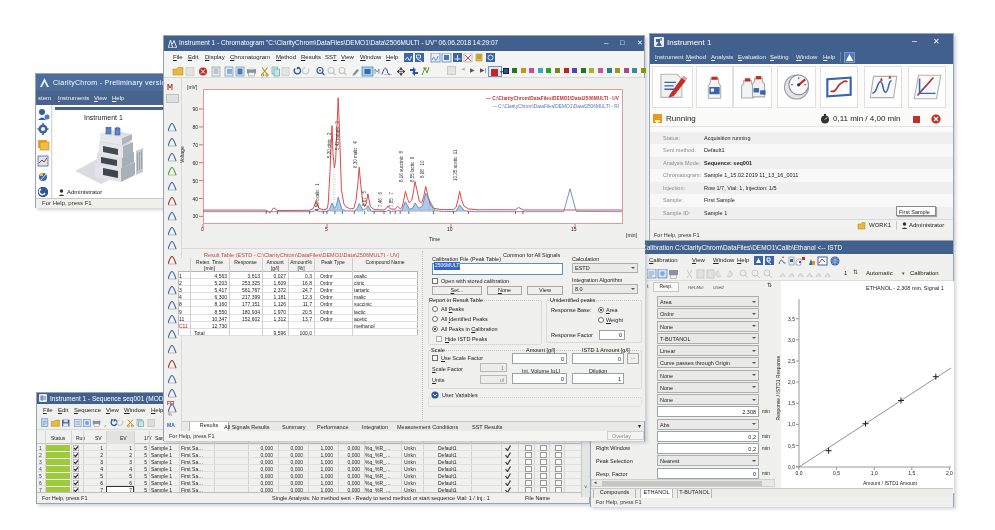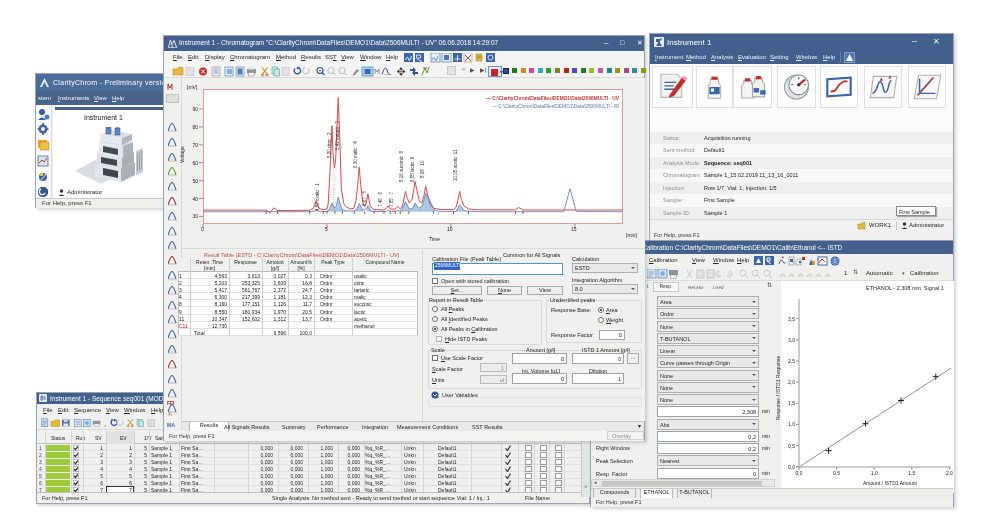--- a/index.html
+++ b/index.html
@@ -417,20 +417,37 @@
             <path d="M7 6 l-3 20 h22 l3 -20z" fill="#f8f8f8" stroke="#b0b0b0"></path>
             <path d="M6 22 q3 -1 4.5 -6 q1.5 -5 3 -5 q1.5 0 2.5 5 q1 5 2.5 5 q1.5 0 3 -7 q1 -4 2.5 -4" stroke="#3a65a8" stroke-width="1.4" fill="none"></path>
             <path d="M13 10 l1.5 -3 1.5 3z M21 8 l1.5 -3 1.5 3z" fill="#c03028"></path>
           </svg></div>
         <div class="abs" style="left:258px;top:2px;width:38px;height:42px;background:#fff;border:1px solid #e0e0e0"><svg width="34" height="38" viewBox="0 0 32 32" style="margin:1px">
             <path d="M8 5 l-4 22 h21 l4 -22z" fill="#f8f8f8" stroke="#b0b0b0"></path>
             <path d="M7 24 L22 7" stroke="#c03028" stroke-width="1.6"></path>
             <path d="M8 22 h16 M9 22 V8" stroke="#3a65a8" stroke-width="1.4"></path>
             <path d="M11 19 l2 -2 M14 16 l2 -2 M17 13 l2 -2" stroke="#3a65a8" stroke-width="1"></path>
           </svg></div>
+ </div>
+ <div class="abs" style="top:77px;height:16px;width:100%;background:#fbfbf9;border-bottom:1px solid #e4e4e4">
+   <div class="abs" style="left:3px;top:3px;width:9px;height:9px;background:#e89a18"><svg width="9" height="9" viewBox="0 0 9 9">
+            <path d="M2 2 h5 M4 2 v5" stroke="#fff" stroke-width="1.4"></path>
+          </svg></div>
+   <span class="abs t8" style="left:16px;top:3px;color:#222">Running</span>
+   <svg class="abs" style="left:170px;top:3px" width="10" height="10" viewBox="0 0 10 10">
+          <circle cx="5" cy="5.5" r="4" fill="#333"></circle>
+          <rect x="4" y="0" width="2" height="2" fill="#333"></rect>
+          <path d="M5 5.5 L7 3.5" stroke="#fff" stroke-width="1"></path>
+        </svg>
+   <span class="abs t8" style="left:183px;top:3px;color:#222">0,11 min / 4,00 min</span>
+   <div class="abs" style="left:263px;top:5px;width:7px;height:7px;background:#c2302a"></div>
+   <svg class="abs" style="left:281px;top:3px" width="10" height="10" viewBox="0 0 10 10">
+          <circle cx="5" cy="5" r="4.6" fill="#c2302a"></circle>
+          <path d="M3 3 l4 4 M7 3 l-4 4" stroke="#fff" stroke-width="1.2"></path>
+        </svg>
  </div>
  <div class="abs" style="left:0;top:97.5px;width:100%;height:12.5px;background:#efefef"></div>
       <span class="abs t55 gray" style="left:13px;top:100.5px">Status:</span>
       <span class="abs t55" style="left:54px;top:100.5px;color:#222;font-weight:normal">Acquisition running</span>
       <div class="abs" style="left:0;top:110.0px;width:100%;height:12.5px;background:#f8f8f8"></div>
       <span class="abs t55 gray" style="left:13px;top:113.0px">Sent method:</span>
       <span class="abs t55" style="left:54px;top:113.0px;color:#222;font-weight:normal">Default1</span>
       <div class="abs" style="left:0;top:122.5px;width:100%;height:12.5px;background:#efefef"></div>
       <span class="abs t55 gray" style="left:13px;top:125.5px">Analysis Mode:</span>
       <span class="abs t55" style="left:54px;top:125.5px;color:#222;font-weight:bold">Sequence: seq001</span>

